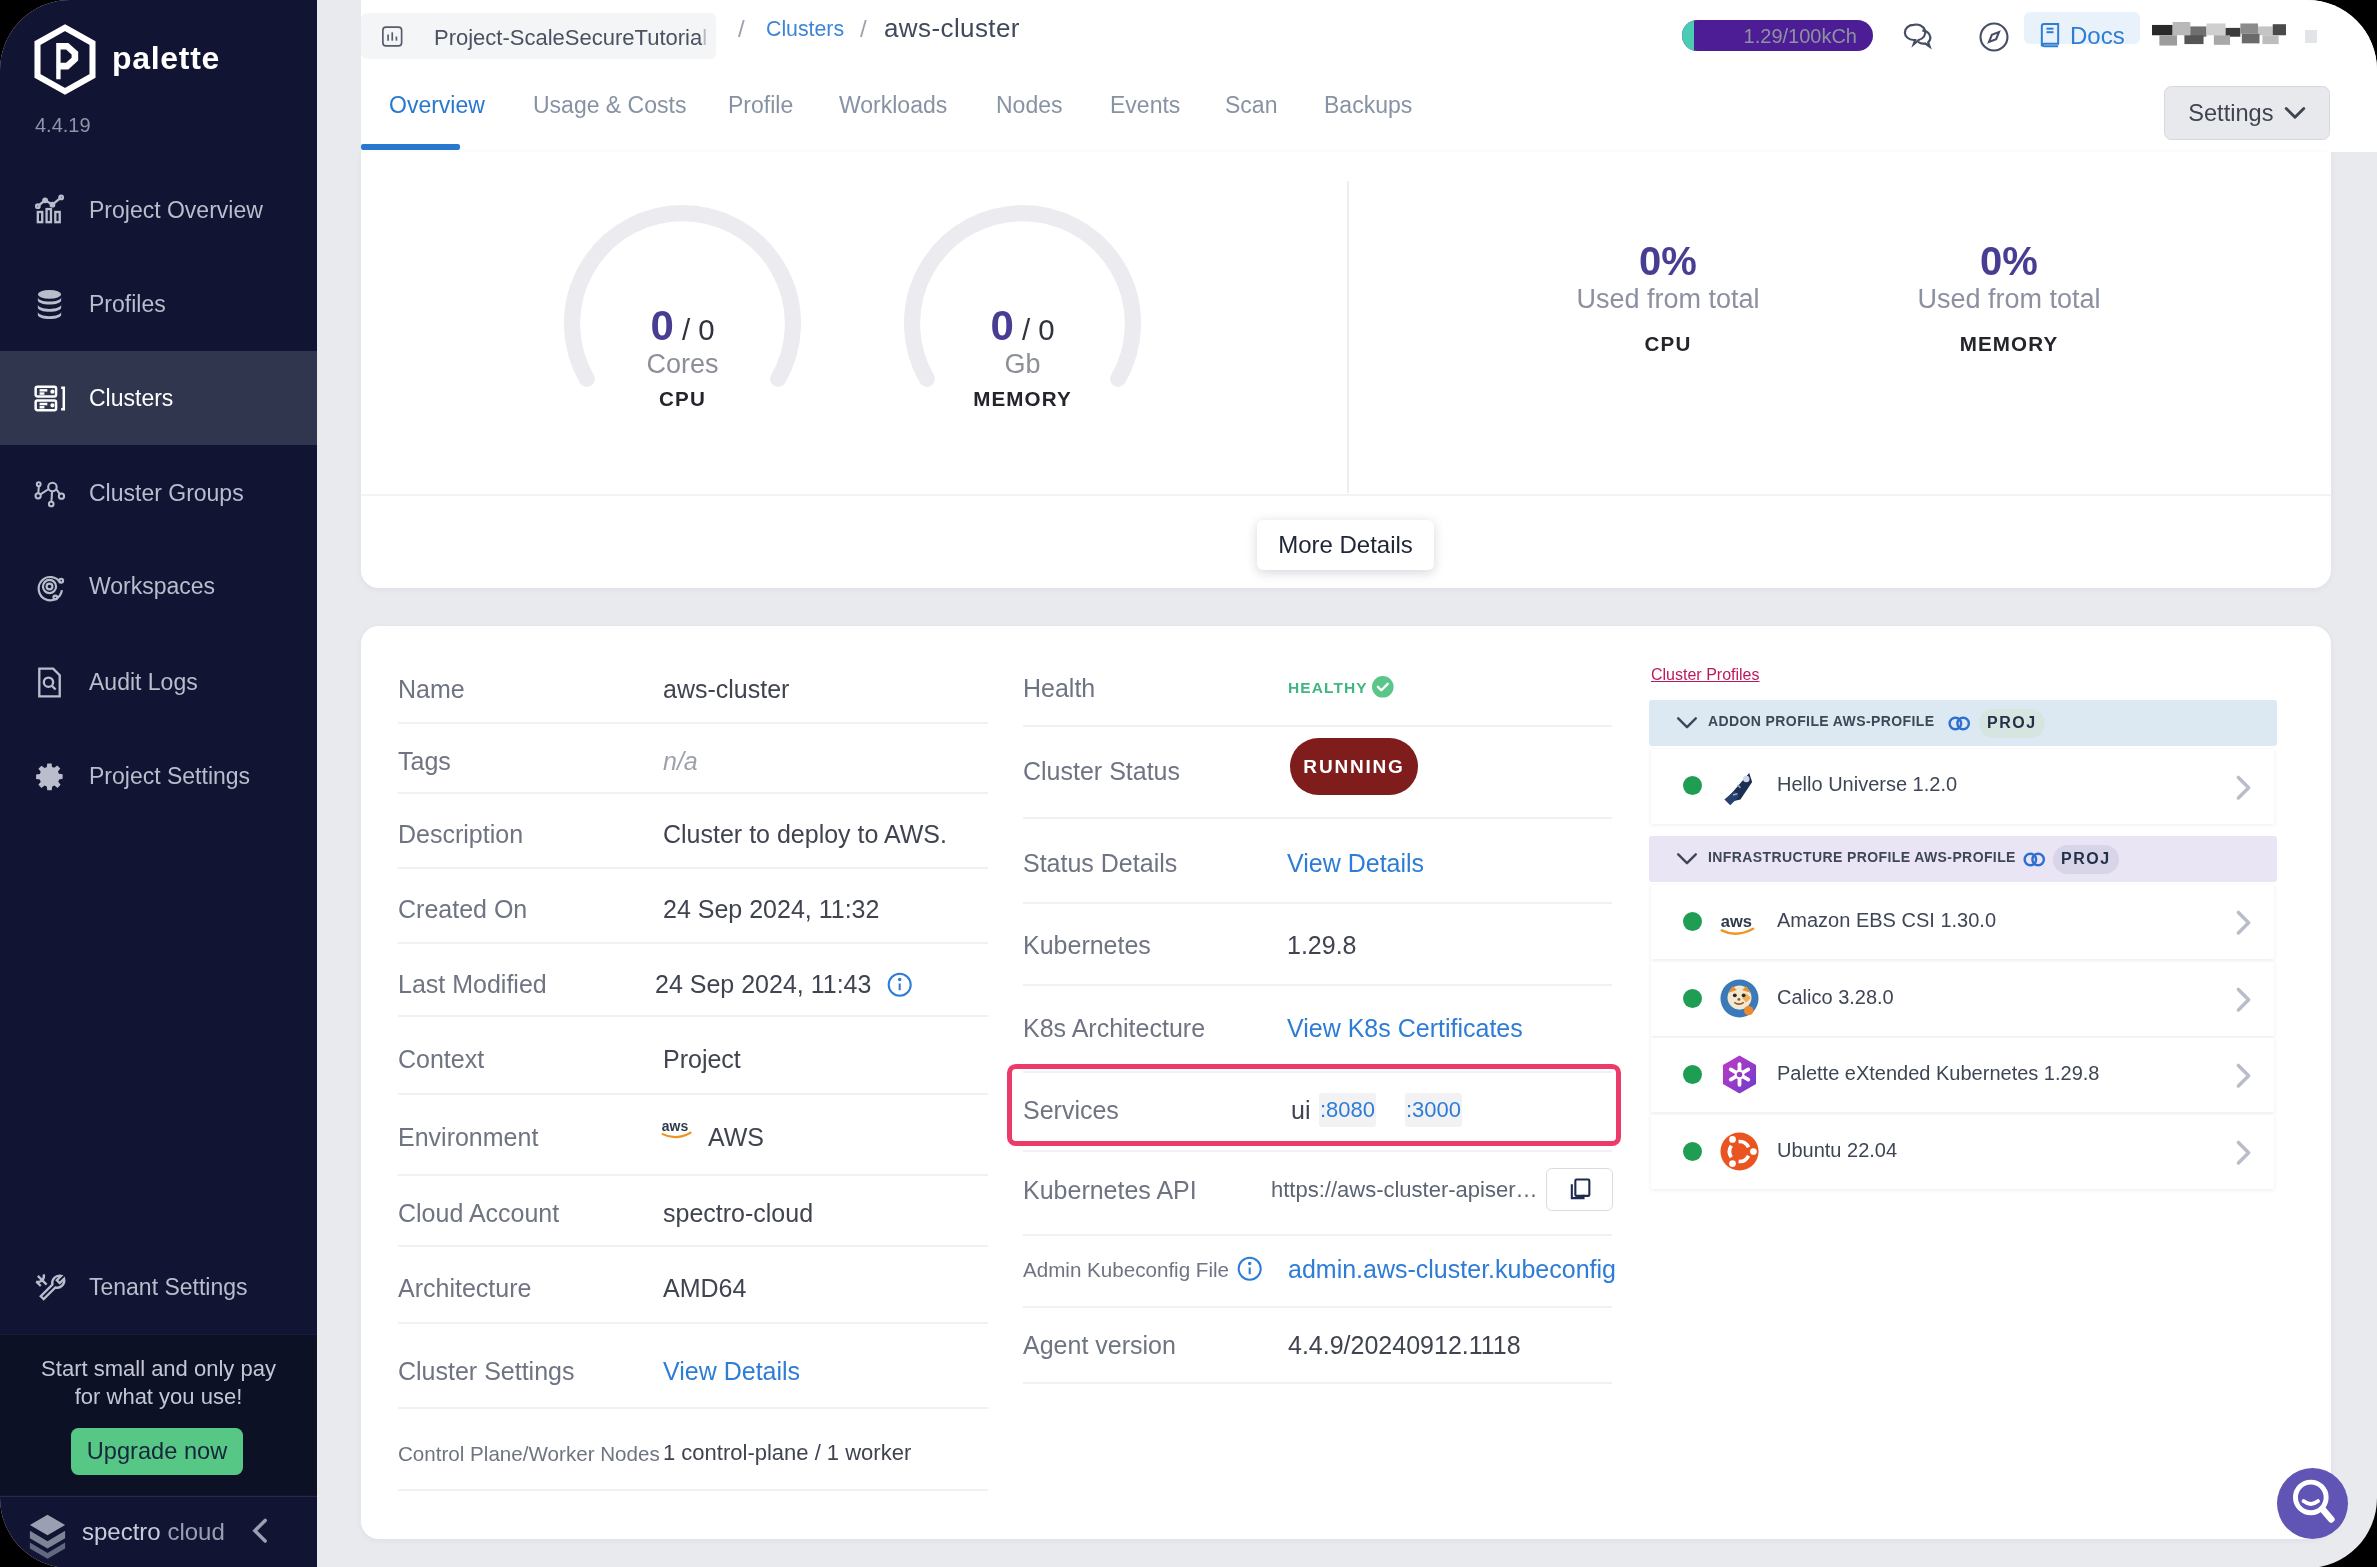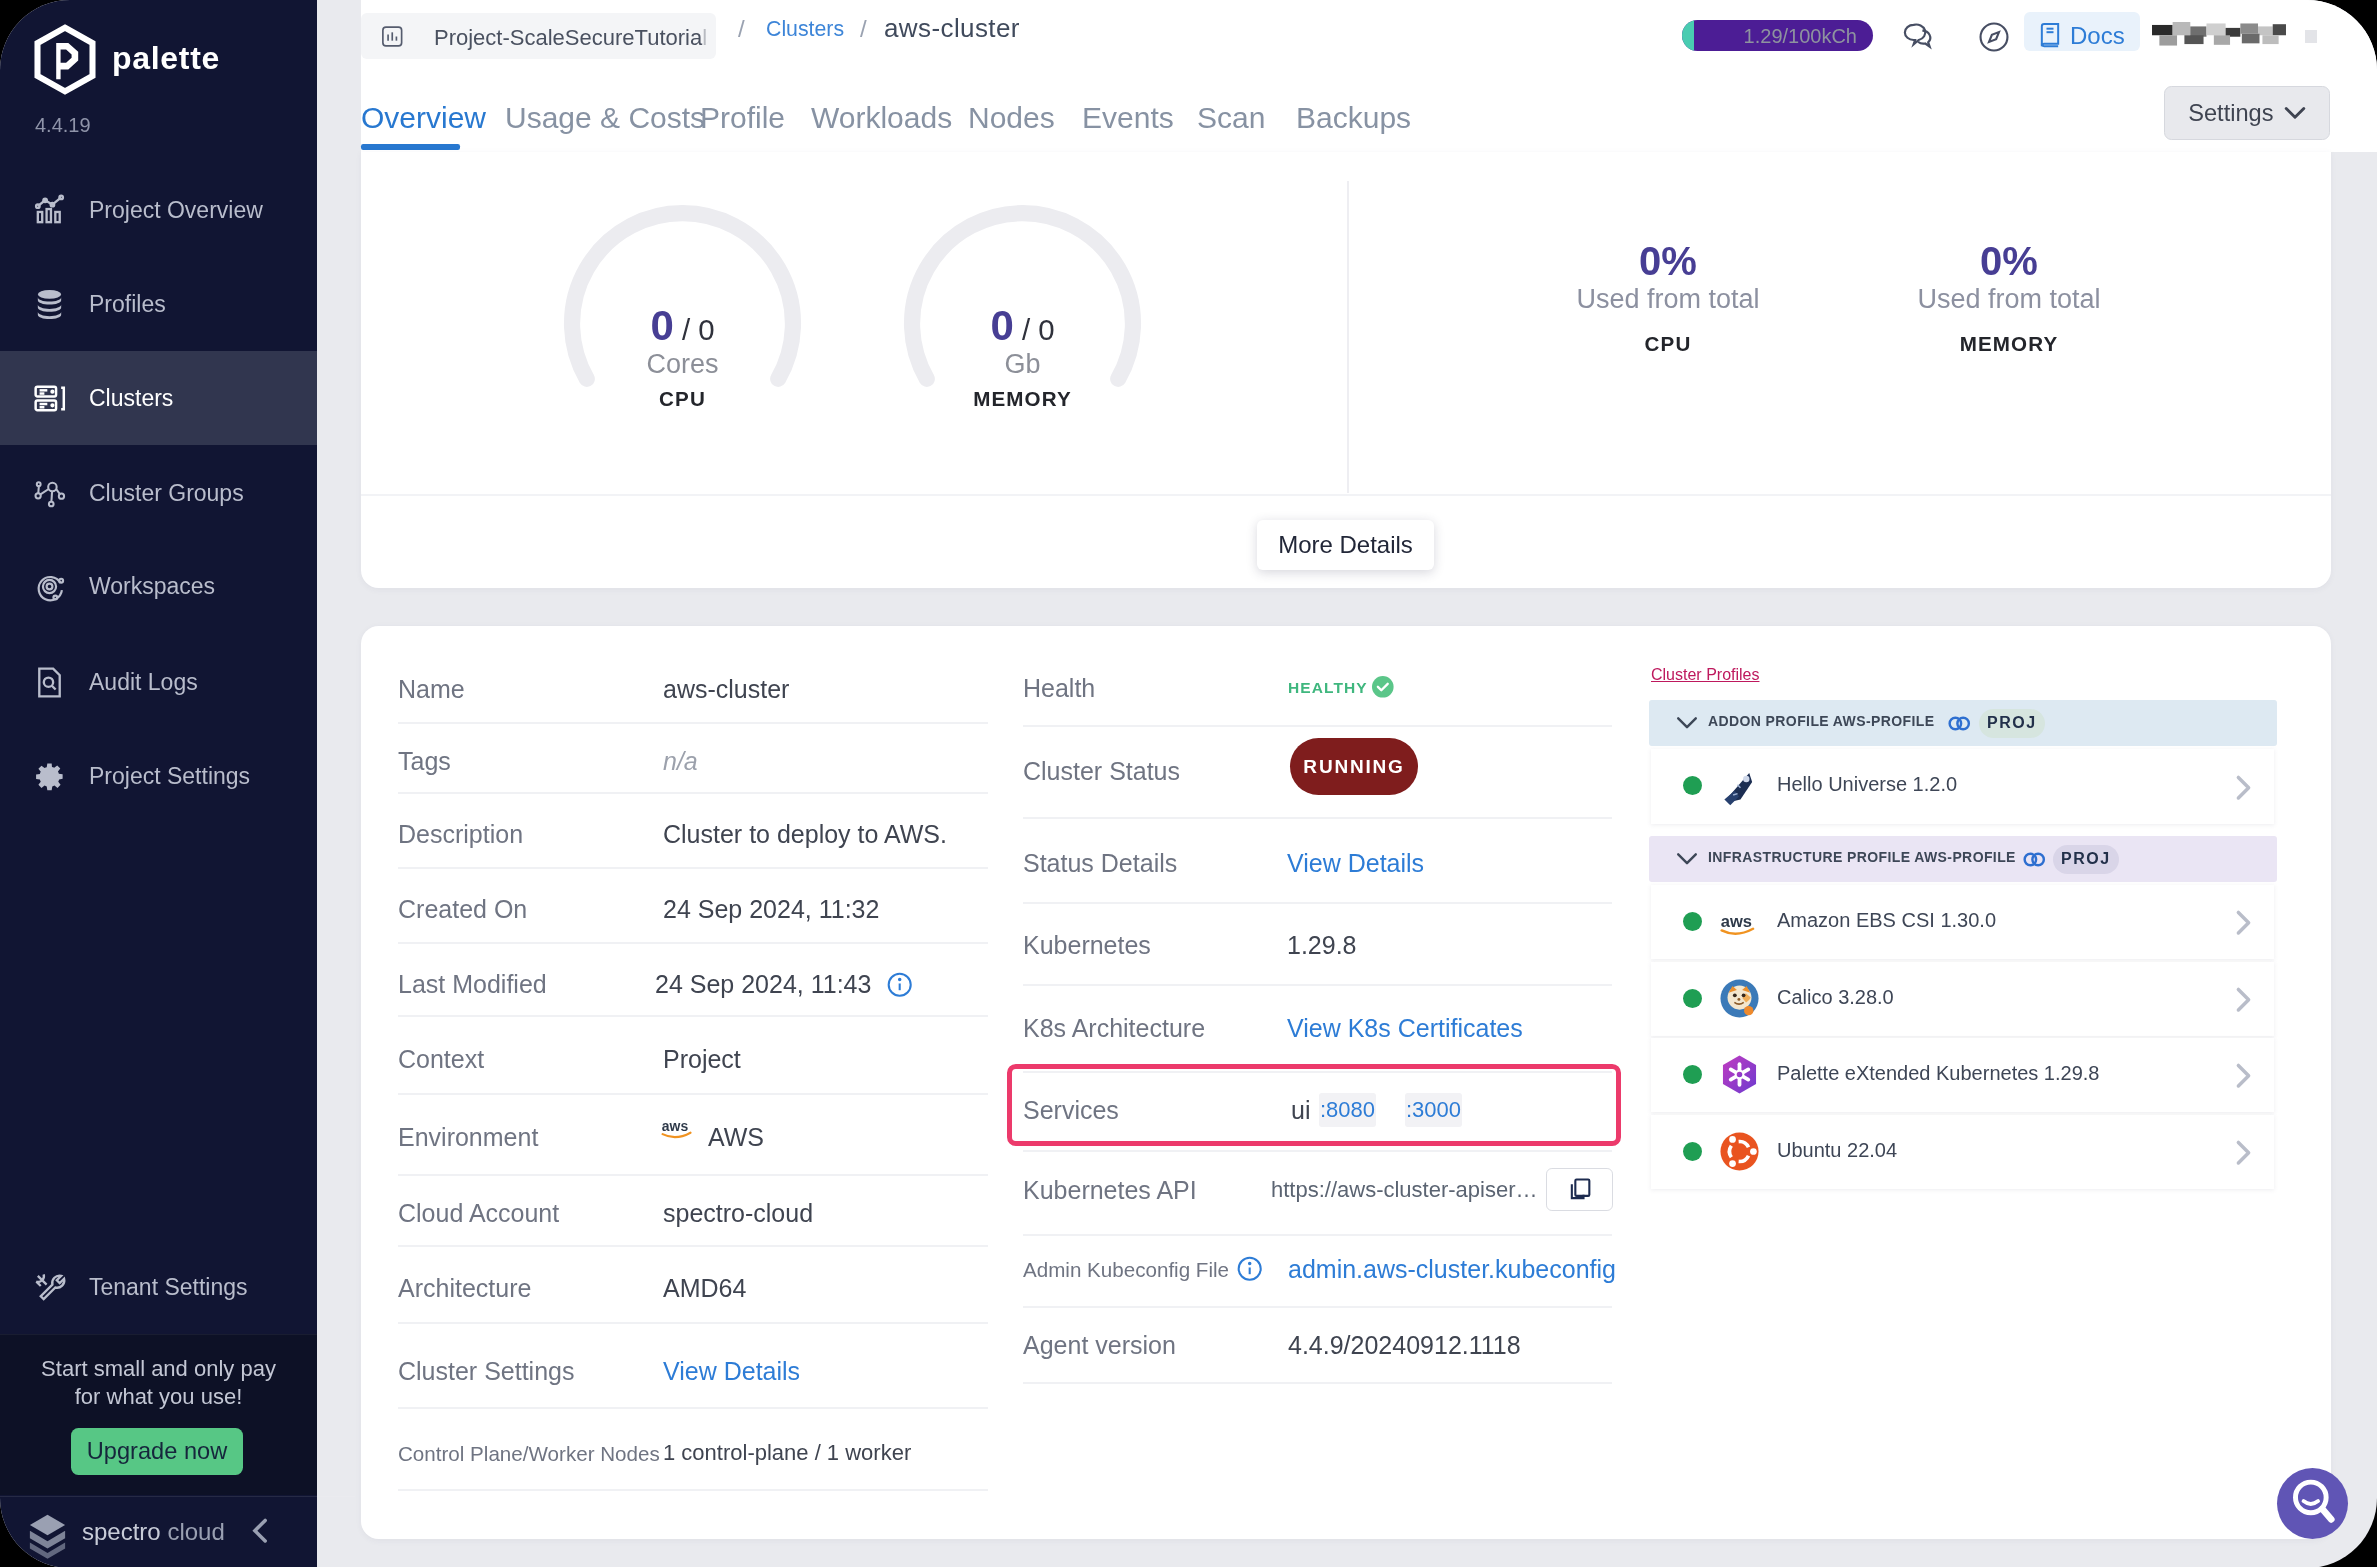--- a/index.html
+++ b/index.html
@@ -24,27 +24,27 @@
 .header { position:absolute; left:361px; top:0; width:2017px; height:152px; background:#fff; }
 .crumb-pill { position:absolute; left:0px; top:13.2px; width:355px; height:46px; background:#f4f5f7; border-radius:5.9px; }
 .crumb-pill .tx { position:absolute; left:57px; top:11.8px; font-size:22px; color:#4a5160; white-space:nowrap;margin-left:16px; }
 .crumb-sep { position:absolute; top:14.7px; font-size:24px; color:#9aa2b1; }
 .crumb-clusters { position:absolute; left:405px; top:17px; font-size:21.3px; color:#3d85d8; }
 .crumb-cluster { position:absolute; left:523px; top:13.2px; font-size:26px; color:#404a5c; font-weight:500; letter-spacing:0.4px; }
 
 .usage-pill { position:absolute; left:1321px; top:20px; width:191px; height:31px; background:#4c1d95; border-radius:15.5px; overflow:hidden; }
 .usage-pill .fill { position:absolute; left:0; top:0; width:11.8px; height:31px; background:#49ccb1; border-radius:15.5px 0 0 15.5px; }
 .usage-pill .tx { position:absolute; right:16px; top:5.2px; font-size:20px; color:#8e939f; }
-.docs-btn { position:absolute; left:1663px; top:11.8px; width:116px; height:39px; background:#e9f2fb; border-radius:5.9px; }
+.docs-btn { position:absolute; left:1663px; top:11.8px; width:116px; height:32px; background:#e9f2fb; border-radius:5.9px; }
 .docs-btn .tx { position:absolute; left:46px; top:10.3px; font-size:24px; color:#2d7cd6; font-weight:500; }
 .redact { position:absolute; left:1791px; top:22px; width:134px; height:26.5px; }
 .settings-btn { position:absolute; left:1803px; top:86px; width:166px; height:54px; background:#e8e9ed; border:0.7px solid #d6d8de; border-radius:7.4px; display:flex; align-items:center; justify-content:center; gap:10.3px; }
 .settings-btn .tx { font-size:23.6px; color:#3f4451; }
 
-.tab { position:absolute; top:101px; font-size:30px; color:#8792a3; white-space:nowrap; }
+.tab { position:absolute; top:92px; font-size:23px; color:#8792a3; white-space:nowrap;padding-left:28px; }
 .tab.active { color:#2878d0; font-weight:500; }
 .tab-underline { position:absolute; left:0px; top:144px; width:99px; height:5.9px; background:#2878d0; border-radius:2.2px; }
 
 
 .card1 { position:absolute; left:361px; top:152px; width:1970px; height:436px; background:#fff; border-radius:0 0 17.7px 17.7px; box-shadow:0 1.5px 5.9px rgba(60,60,90,0.05); }
 .vdiv { position:absolute; left:986px; top:29.4px; width:1.5px; height:312px; background:#eeeef2; }
 .hline1 { position:absolute; left:0; top:342px; width:1970px; height:1.5px; background:#f2f3f6; }
 .gauge { position:absolute; top:53px; width:243px; height:243px; }
 .g-num { position:absolute; top:97px; width:243px; text-align:center; color:#30323c; font-size:29.4px; }
 .g-num b { color:#473e94; font-size:42px; font-weight:700; }

